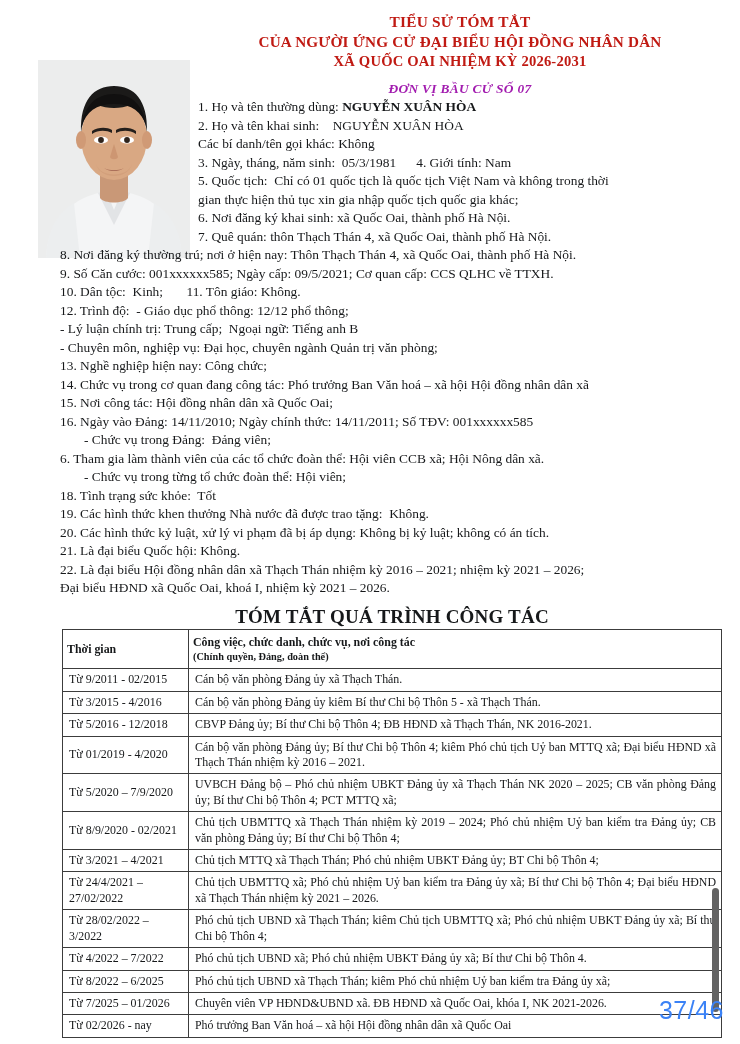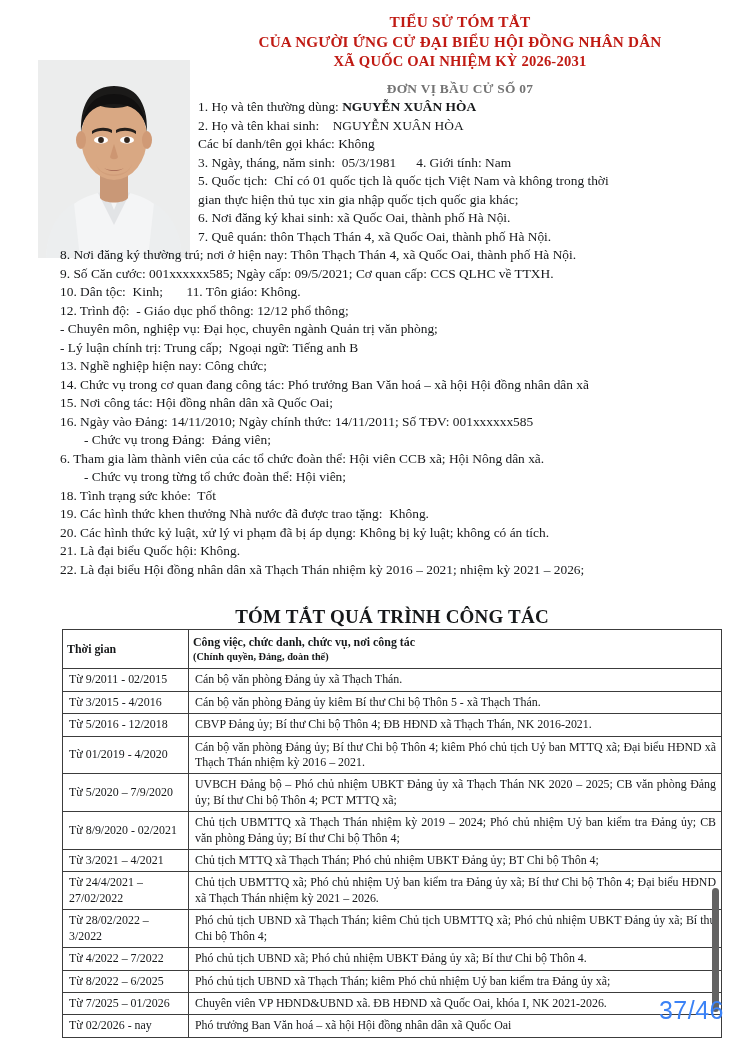--- a/index.html
+++ b/index.html
@@ -38,25 +38,26 @@
     font-weight: bold;
     font-size: 15.4px;
     line-height: 1.32;
     letter-spacing: .2px;
     text-transform: uppercase;
   }
   .doc-title .l2 { font-size: 15.2px; }
   .doc-title .l3 { font-size: 14.6px; }
   .unit-line {
     margin-top: 9px;
-    color: #737373;
+    color: #a21caf;
     font-weight: bold;
     font-size: 13.4px;
     letter-spacing: .3px;
     text-transform: uppercase;
+    font-style: italic;
   }
 
   
   .photo {
     position: absolute;
     left: 38px;
     top: 60px;
     width: 152px;
     height: 198px;
     overflow: hidden;
@@ -213,34 +214,35 @@
     <p class="indent-right">Các bí danh/tên gọi khác: Không</p>
     <p class="indent-right"><span>3. Ngày, tháng, năm sinh:  05/3/1981</span> &nbsp;&nbsp;&nbsp;&nbsp;&nbsp;<span>4. Giới tính: Nam</span></p>
     <p class="indent-right">5. Quốc tịch:  Chỉ có 01 quốc tịch là quốc tịch Việt Nam và không trong thời</p>
     <p class="indent-right">gian thực hiện thủ tục xin gia nhập quốc tịch quốc gia khác;</p>
     <p class="indent-right">6. Nơi đăng ký khai sinh: xã Quốc Oai, thành phố Hà Nội.</p>
     <p class="indent-right">7. Quê quán: thôn Thạch Thán 4, xã Quốc Oai, thành phố Hà Nội.</p>
     <p class="indent-full">8. Nơi đăng ký thường trú; nơi ở hiện nay: Thôn Thạch Thán 4, xã Quốc Oai, thành phố Hà Nội.</p>
     <p class="indent-full">9. Số Căn cước: 001xxxxxx585; Ngày cấp: 09/5/2021; Cơ quan cấp: CCS QLHC về TTXH.</p>
     <p class="indent-full"><span>10. Dân tộc:  Kinh;</span> &nbsp;&nbsp;&nbsp;&nbsp;&nbsp;&nbsp;<span>11. Tôn giáo: Không.</span></p>
     <p class="indent-full">12. Trình độ:  - Giáo dục phổ thông: 12/12 phổ thông;</p>
+    <p class="indent-full">- Lý luận chính trị: Trung cấp;  Ngoại ngữ: Tiếng anh B</p>
     <p class="indent-full">- Chuyên môn, nghiệp vụ: Đại học, chuyên ngành Quản trị văn phòng;</p>
-    <p class="indent-full">- Lý luận chính trị: Trung cấp;  Ngoại ngữ: Tiếng anh B</p>
     <p class="indent-full">13. Nghề nghiệp hiện nay: Công chức;</p>
     <p class="indent-full">14. Chức vụ trong cơ quan đang công tác: Phó trưởng Ban Văn hoá – xã hội Hội đồng nhân dân xã</p>
     <p class="indent-full">15. Nơi công tác: Hội đồng nhân dân xã Quốc Oai;</p>
     <p class="indent-full">16. Ngày vào Đảng: 14/11/2010; Ngày chính thức: 14/11/2011; Số TĐV: 001xxxxxx585</p>
     <p class="indent-sub">- Chức vụ trong Đảng:  Đảng viên;</p>
     <p class="indent-full">6. Tham gia làm thành viên của các tổ chức đoàn thể: Hội viên CCB xã; Hội Nông dân xã.</p>
     <p class="indent-sub">- Chức vụ trong từng tổ chức đoàn thể: Hội viên;</p>
     <p class="indent-full">18. Tình trạng sức khỏe:  Tốt</p>
     <p class="indent-full">19. Các hình thức khen thưởng Nhà nước đã được trao tặng:  Không.</p>
     <p class="indent-full">20. Các hình thức kỷ luật, xử lý vi phạm đã bị áp dụng: Không bị kỷ luật; không có án tích.</p>
     <p class="indent-full">21. Là đại biểu Quốc hội: Không.</p>
     <p class="indent-full">22. Là đại biểu Hội đồng nhân dân xã Thạch Thán nhiệm kỳ 2016 – 2021; nhiệm kỳ 2021 – 2026;</p>
+    <p class="indent-full">Đại biểu HĐND xã Quốc Oai, khoá I, nhiệm kỳ 2021 – 2026.</p>
   </div>
 
   <div class="table-caption">TÓM TẮT QUÁ TRÌNH CÔNG TÁC</div>
 
   <table class="career-table">
     <colgroup>
       <col class="c-time">
       <col class="c-work">
     </colgroup>
     <thead>

